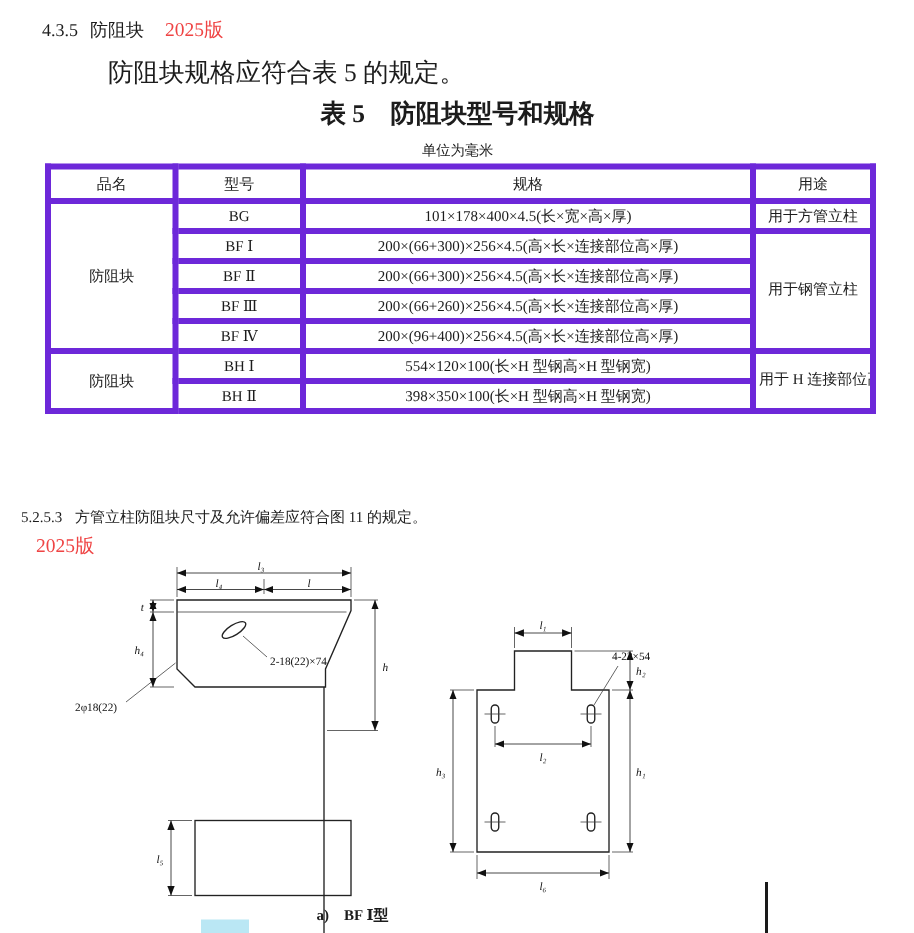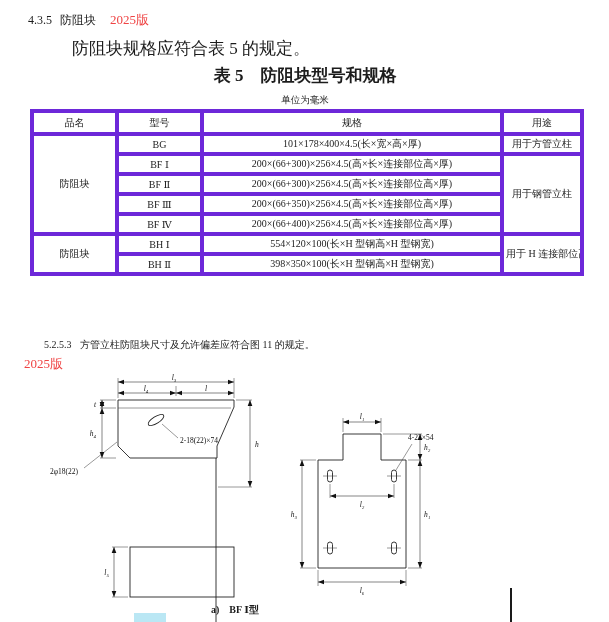--- a/index.html
+++ b/index.html
@@ -83,40 +83,40 @@
     <td>BF Ⅰ</td>
     <td>200×(66+300)×256×4.5(高×长×连接部位高×厚)</td>
     <td rowspan="4" class="wrap">用于钢管立柱</td>
   </tr>
   <tr>
     <td>BF Ⅱ</td>
     <td>200×(66+300)×256×4.5(高×长×连接部位高×厚)</td>
   </tr>
   <tr>
     <td>BF Ⅲ</td>
-    <td>200×(66+350)×256×4.5(高×长×连接部位高×厚)</td>
+    <td>200×(66+260)×256×4.5(高×长×连接部位高×厚)</td>
   </tr>
   <tr>
     <td>BF Ⅳ</td>
-    <td>200×(66+400)×256×4.5(高×长×连接部位高×厚)</td>
+    <td>200×(96+400)×256×4.5(高×长×连接部位高×厚)</td>
   </tr>
   <tr>
     <td rowspan="2">防阻块</td>
     <td>BH Ⅰ</td>
     <td>554×120×100(长×H 型钢高×H 型钢宽)</td>
     <td rowspan="2" class="wrap">用于 H 连接部位高</td>
   </tr>
   <tr>
     <td>BH Ⅱ</td>
     <td>398×350×100(长×H 型钢高×H 型钢宽)</td>
   </tr>
 </tbody>
   </table>
 
-<div class="abs sec2" style="left:44px; top:338px;">
+<div class="abs sec2" style="left:14px; top:338px;">
   <span class="bold">5.2.5.3</span>
   <span style="margin-left:6px;">方管立柱防阻块尺寸及允许偏差应符合图 11 的规定。</span>
 </div>
 <div class="abs badge" style="left:24px; top:355px;">2025版</div>
 
 <svg class="abs" style="left:38px; top:372px;" width="500" height="250" viewBox="0 0 500 250">
   <defs>
     <marker id="arr" viewBox="0 0 10 10" refX="9" refY="5" markerWidth="7" markerHeight="7" orient="auto-start-reverse" markerUnits="userSpaceOnUse">
       <path d="M0,1.5 L9,5 L0,8.5 Z" fill="#111"></path>
     </marker>

